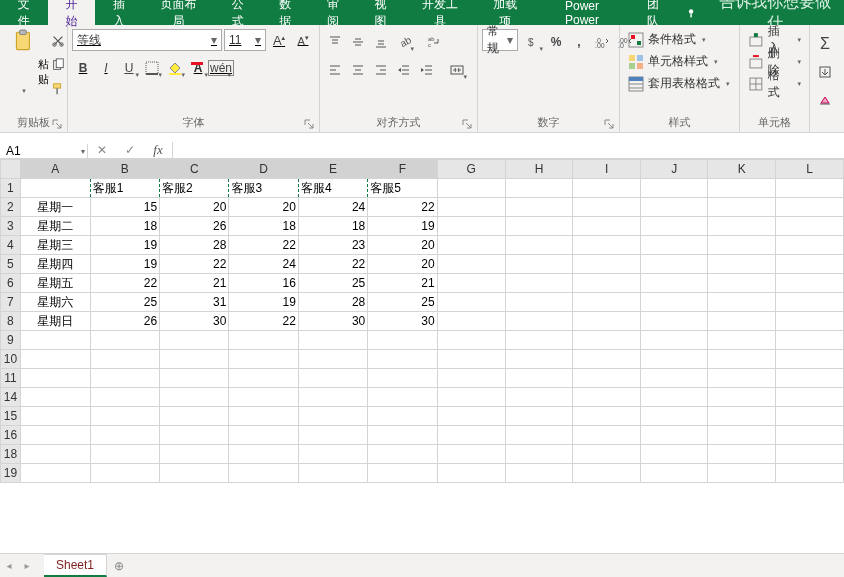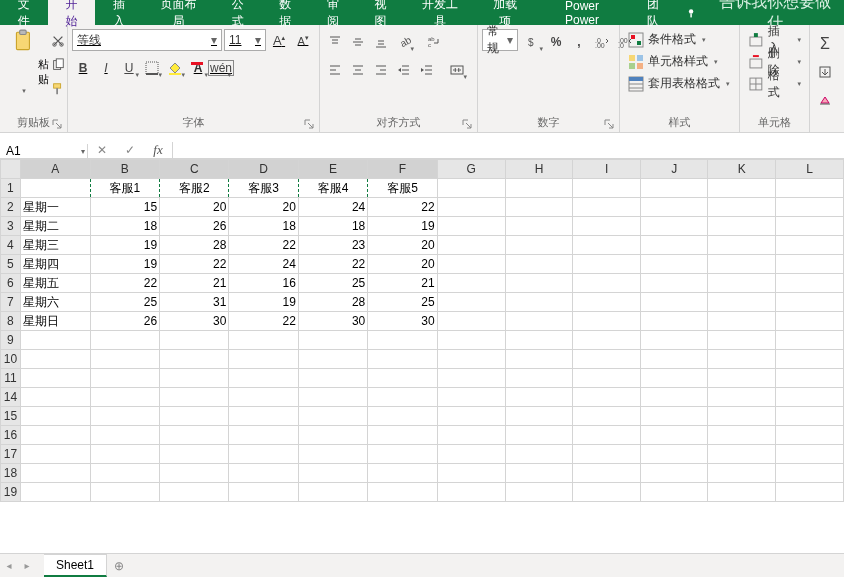--- a/index.html
+++ b/index.html
@@ -53,29 +53,29 @@
 
 
 .gridwrap{ position:relative; height: calc(577px - 25px - 108px - 26px - 24px); overflow:hidden; background:#fff;}
 table.grid{ border-collapse:collapse; table-layout:fixed;}
 .grid th, .grid td{ border:1px solid #d4d4d4; font-size:12px; font-weight:normal; height:19px; padding:0 2px; overflow:hidden; white-space:nowrap;}
 .grid thead th{ background:#e6e6e6; text-align:center; color:#333;}
 .grid .rowhdr{ background:#e6e6e6; text-align:center; width:20px; color:#333;}
 .grid .corner{ background:#e6e6e6; width:20px;}
 .grid td{ background:#fff;}
 .grid td.num{ text-align:right;}
-.grid td.txt{ text-align:left;}
+.grid td.txt{ text-align:center;}
 .grid thead th.selcol{ background:#d2d2d2;}
-.grid td.sel{ border:1px dashed #107c41; text-align:center; background:#fff;}
+.grid td.sel{ border:1px dashed #107c41; text-align:left; background:#fff;}
 .grid td.selfirst{ background:#fff;}
 
 
 .sheetbar{ height:24px; border-top:1px solid #d4d4d4; background:#f3f2f1; display:flex; align-items:stretch;}
 .sheetbar .nav{ width:18px; display:flex;align-items:center;justify-content:center; color:#999; font-size:10px;}
-.sheetbar .tab{ padding:0 12px; display:flex; align-items:center; font-size:12px; background:#fff; border-top:1px solid #d4d4d4; border-right:1px solid #d4d4d4; border-bottom:2px solid #107c41; color:#000000;}
+.sheetbar .tab{ padding:0 12px; display:flex; align-items:center; font-size:12px; background:#fff; border-top:1px solid #d4d4d4; border-right:1px solid #d4d4d4; border-bottom:2px solid #107c41; color:#7f1d1d;}
 .sheetbar .add{ width:24px; display:flex;align-items:center;justify-content:center; color:#888;}
 .launcher-ico{width:10px;height:10px;}
 </style>
 </head>
 <body>
 
 <div class="menubar" id="menubar">
     <div class="tab">文件</div>
     <div class="tab active">开始</div>
     <div class="tab">插入</div>
@@ -657,35 +657,20 @@
           <td></td>
           <td></td>
           <td></td>
           <td></td>
           <td></td>
           <td></td>
           <td></td>
           <td></td>
         </tr>
         <tr>
-          <th class="rowhdr">17</th>
-          <td></td>
-          <td></td>
-          <td></td>
-          <td></td>
-          <td></td>
-          <td></td>
-          <td></td>
-          <td></td>
-          <td></td>
-          <td></td>
-          <td></td>
-          <td></td>
-        </tr>
-        <tr>
           <th class="rowhdr">18</th>
           <td></td>
           <td></td>
           <td></td>
           <td></td>
           <td></td>
           <td></td>
           <td></td>
           <td></td>
           <td></td>

